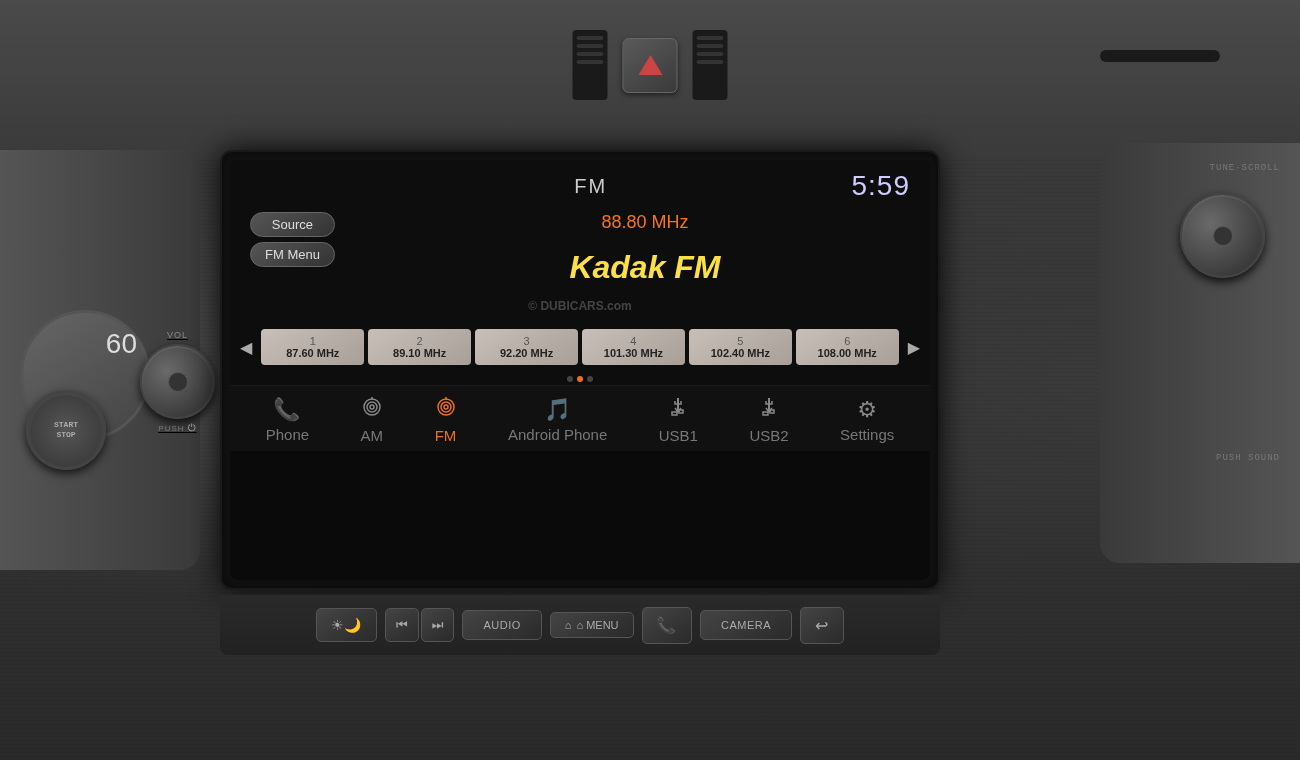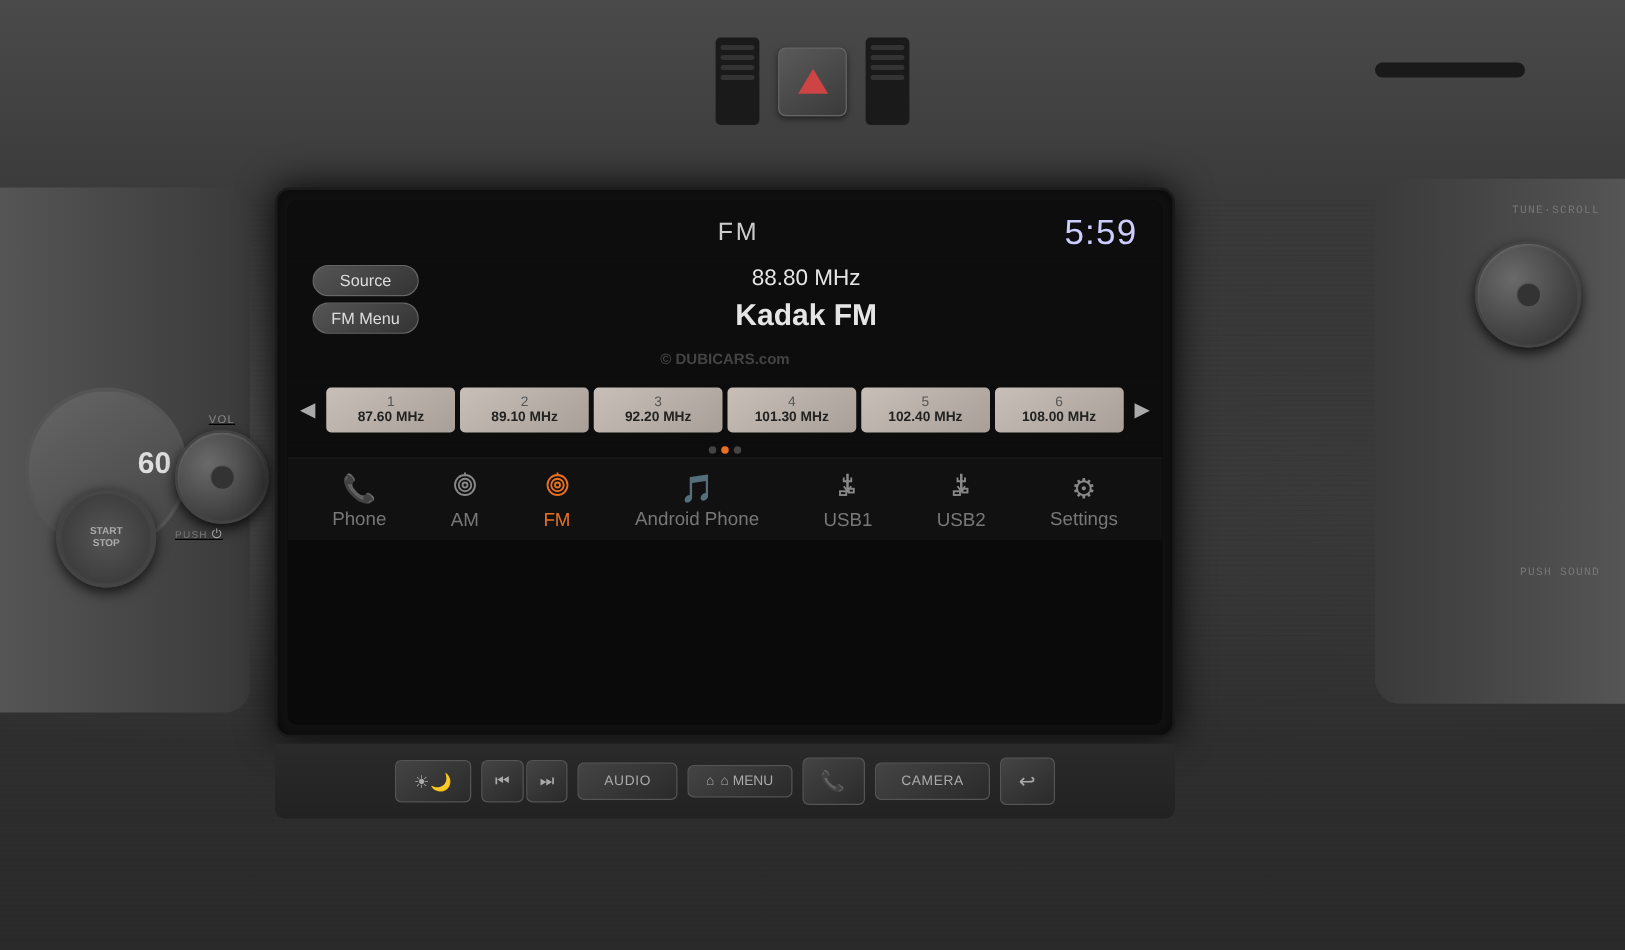--- a/index.html
+++ b/index.html
@@ -117,41 +117,41 @@
       height: 130px;
       border-radius: 50%;
       background: linear-gradient(145deg, #666, #444);
       border: 3px solid #555;
       display: flex;
       align-items: flex-start;
       justify-content: flex-end;
       padding: 15px 10px;
     }
     .speed-number {
-      font-size: 24px;
+      font-size: 28px;
       color: #ddd;
-      font-weight: bold;
-      margin-top: 29px;
+      font-weight: normal;
     }
 
     
     .start-stop-btn {
       position: absolute;
-      left: 45px;
+      left: 26px;
       top: 390px;
       width: 80px;
       height: 80px;
       border-radius: 50%;
       background: radial-gradient(circle, #555, #333);
       border: 3px solid #444;
       display: flex;
       flex-direction: column;
       align-items: center;
       justify-content: center;
       box-shadow: 0 4px 10px rgba(0,0,0,0.7), inset 0 1px 3px rgba(255,255,255,0.1);
+      font-family: Liberation Mono, monospace;
     }
     .start-stop-text {
       font-size: 8px;
       color: #aaa;
       font-weight: bold;
       text-align: center;
       line-height: 1.3;
     }
 
     
@@ -182,20 +182,21 @@
     .knob-inner {
       width: 20px;
       height: 20px;
       border-radius: 50%;
       background: #333;
       border: 1px solid #555;
     }
     .push-label {
       font-size: 8px;
       color: #777;
+      text-align: center;
       margin-top: 3px;
       letter-spacing: 1px;
     }
     .push-power {
       color: #aaa;
       font-size: 10px;
     }
 
     
     .main-screen-wrapper {
@@ -265,27 +266,28 @@
       font-size: 13px;
       cursor: pointer;
       white-space: nowrap;
     }
     .freq-info {
       text-align: center;
       flex: 1;
     }
     .freq-mhz {
       font-size: 18px;
-      color: #e5e5e5;
-      margin-bottom: 6px;
+      color: #f97316;
+      margin-bottom: 16px;
     }
     .station-name {
-      font-size: 24px;
-      color: #e5e5e5;
+      font-size: 32px;
+      color: #fde047;
       font-weight: bold;
+      font-style: italic;
     }
 
     
     .watermark {
       text-align: center;
       padding: 8px;
       font-size: 12px;
       color: rgba(150,150,150,0.4);
       font-weight: bold;
       background: #0d0d0d;

